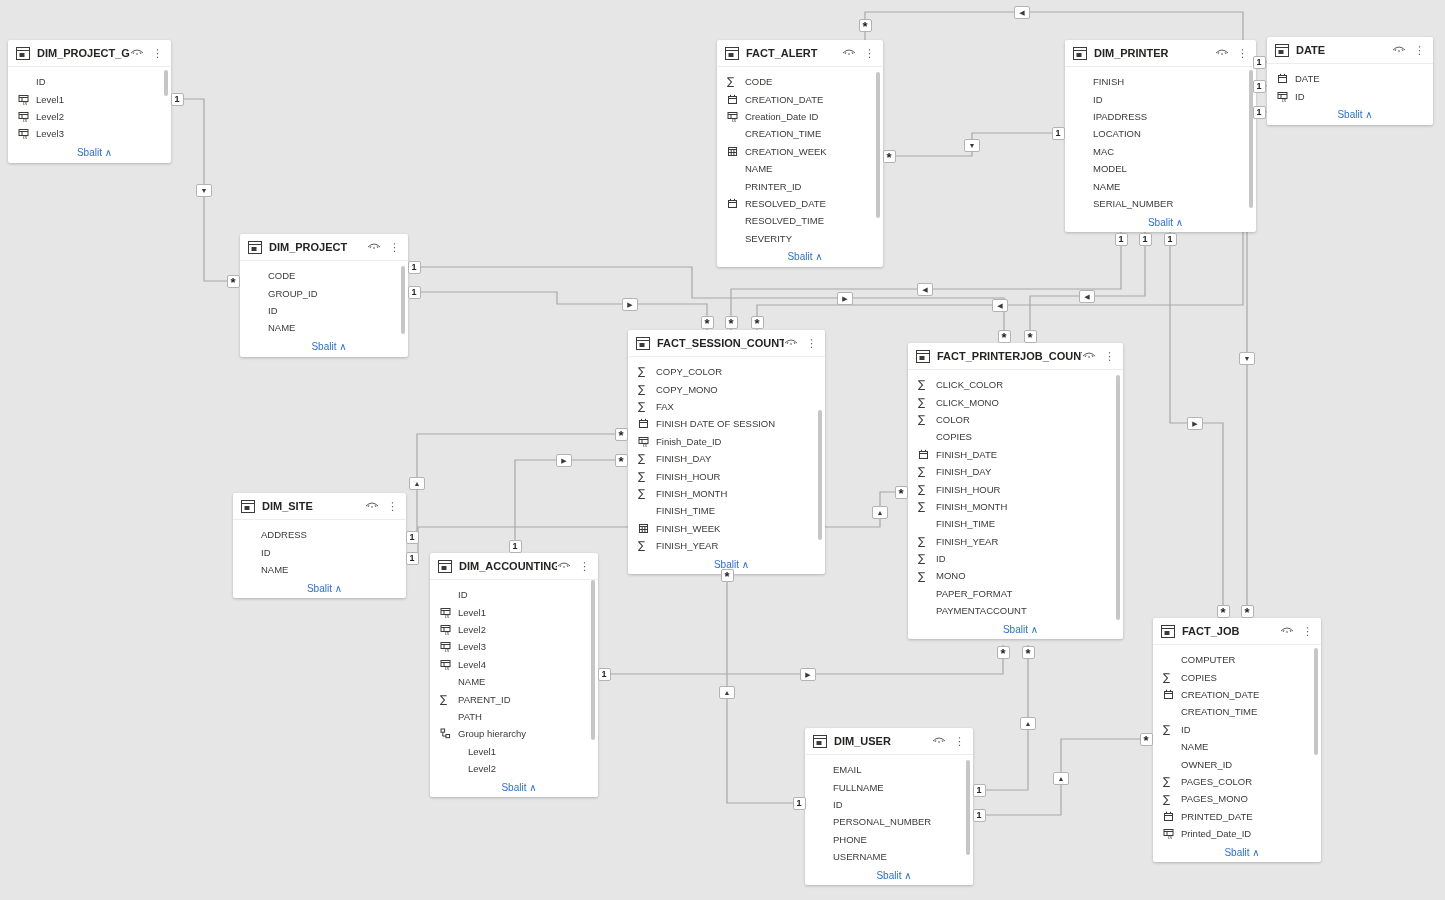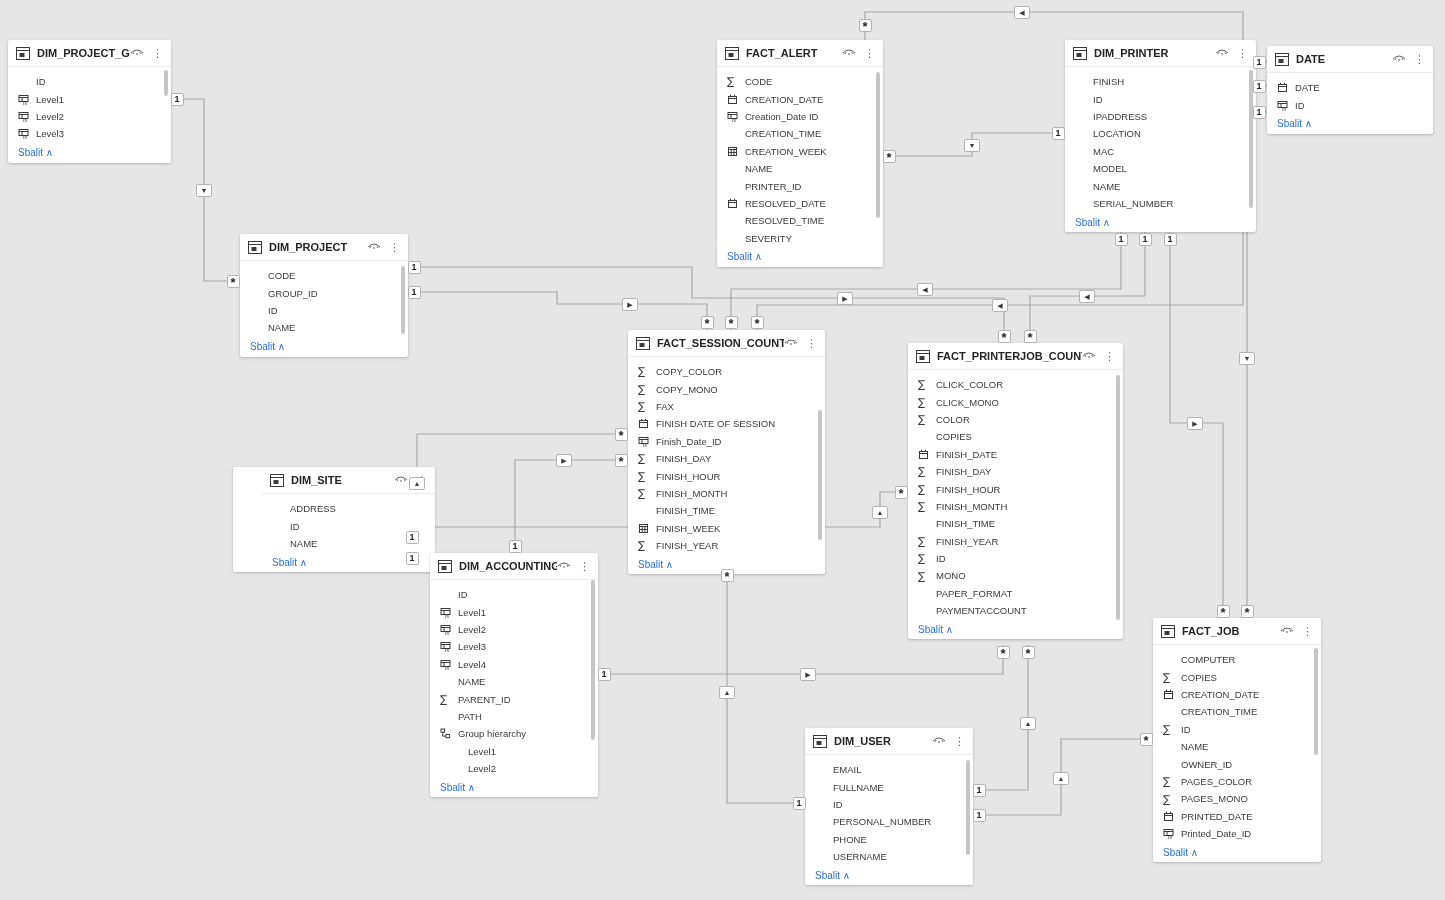--- a/index.html
+++ b/index.html
@@ -14,21 +14,21 @@
     white-space:nowrap;overflow:hidden;}
   .hdr-icon{flex:0 0 auto;display:flex;align-items:center;}
   .eye{flex:0 0 auto;margin-right:8px;cursor:pointer;display:flex;align-items:center;}
   .kebab{flex:0 0 auto;font-size:11px;color:#605e5c;cursor:pointer;line-height:1;}
   .ent-body{position:relative;padding-top:6px;text-align:right;}
   .field{height:17.4px;display:flex;align-items:center;padding-left:10px;}
   .f-icon{width:18px;flex:0 0 18px;display:flex;align-items:center;color:#3b3a39;}
   .f-label{font-size:9.5px;color:#3b3a39;white-space:nowrap;}
   .indent1 .f-icon{margin-left:10px;}
   .sum-glyph{font-size:10.5px;color:#3b3a39;font-family:"DejaVu Sans",sans-serif;line-height:1;}
-  .ent-footer{height:20px;display:flex;align-items:center;padding-left:10px;}
+  .ent-footer{height:20px;display:flex;align-items:center;padding-left:10px;justify-content:center;}
   .collapse-link{font-size:10px;color:#2b70d6;cursor:pointer;}
   .scrollbar{position:absolute;width:4px;background:#c6c6c6;border-radius:2px;z-index:3;cursor:pointer;}
   .marker{position:absolute;z-index:4;width:13px;height:13px;background:#fff;
     border:1px solid #b3b3b3;border-radius:2px;box-sizing:border-box;
     display:flex;align-items:center;justify-content:center;
     font-size:9px;font-weight:700;color:#252423;}
   .marker.star{font-size:13px;line-height:8px;padding-top:4px;}
   .arrowbox{position:absolute;z-index:4;width:16px;height:13px;background:#fff;
     border:1px solid #b3b3b3;border-radius:2px;box-sizing:border-box;
     display:flex;align-items:center;justify-content:center;
@@ -265,21 +265,21 @@
         <div class="field">
           <span class="f-icon"></span>
           <span class="f-label">SERIAL_NUMBER</span>
         </div>
       </div>
       <div class="ent-footer">
         <span class="collapse-link" style="color: rgb(43, 112, 214);">Sbalit ∧</span>
       </div>
       <div class="scrollbar" style="right: 3px; top: 30px; height: 138px;"></div>
     </div>
-    <div class="entity" style="left: 1267px; top: 37px; width: 166px; margin-top: 9px;">
+    <div class="entity" style="left: 1267px; top: 37px; width: 166px;">
       <div class="ent-header">
         <span class="hdr-icon">
           <svg width="14" height="13" viewBox="0 0 14 13">
             <rect stroke="#3b3a39" stroke-width="1" fill="none" x="0.5" y="0.5" width="13" height="12"></rect>
             <line stroke="#3b3a39" stroke-width="1" fill="none" x1="0.5" y1="3.5" x2="13.5" y2="3.5"></line>
             <rect stroke="#3b3a39" stroke-width="0" fill="#3b3a39" x="3.5" y="6" width="5" height="4"></rect>
           </svg>
         </span>
         <span class="ent-title">DATE</span>
         <span class="eye">
@@ -563,21 +563,21 @@
         <div class="field">
           <span class="f-icon"></span>
           <span class="f-label">PAYMENTACCOUNT</span>
         </div>
       </div>
       <div class="ent-footer">
         <span class="collapse-link" style="color: rgb(43, 112, 214);">Sbalit ∧</span>
       </div>
       <div class="scrollbar" style="right: 3px; top: 32px; height: 245px;"></div>
     </div>
-    <div class="entity" style="left: 233px; top: 467px; width: 173px; padding-left: 29px;">
+    <div class="entity" style="left: 233px; top: 493px; width: 173px;">
       <div class="ent-header">
         <span class="hdr-icon">
           <svg width="14" height="13" viewBox="0 0 14 13">
             <rect stroke="#3b3a39" stroke-width="1" fill="none" x="0.5" y="0.5" width="13" height="12"></rect>
             <line stroke="#3b3a39" stroke-width="1" fill="none" x1="0.5" y1="3.5" x2="13.5" y2="3.5"></line>
             <rect stroke="#3b3a39" stroke-width="0" fill="#3b3a39" x="3.5" y="6" width="5" height="4"></rect>
           </svg>
         </span>
         <span class="ent-title">DIM_SITE</span>
         <span class="eye">

